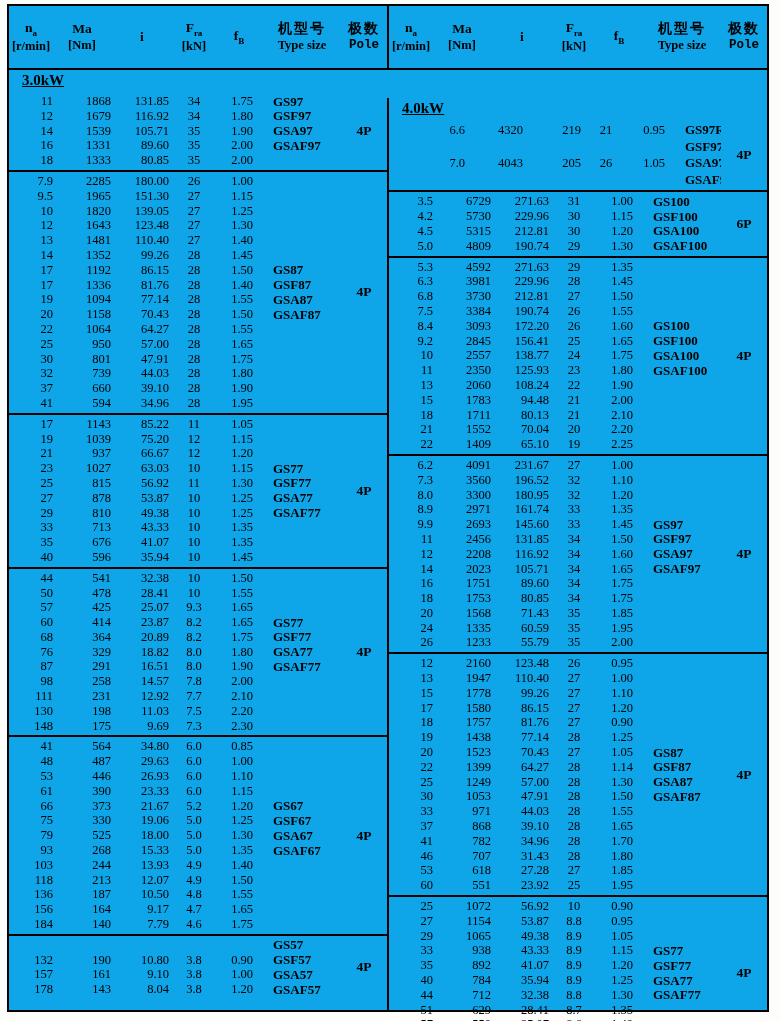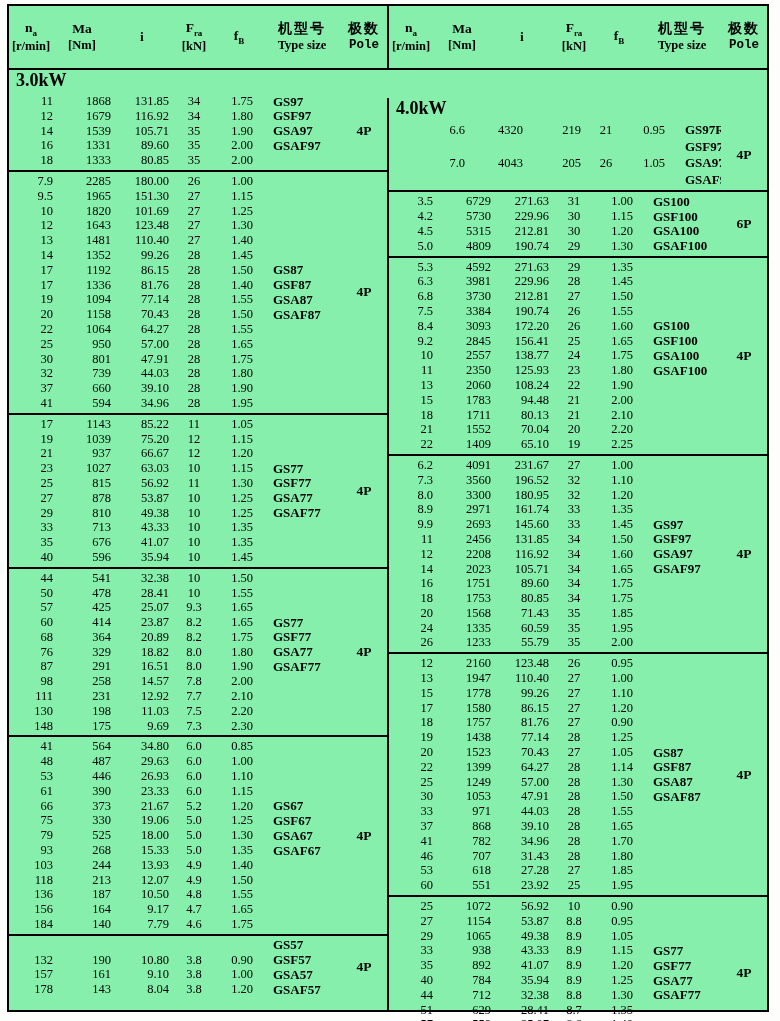--- a/index.html
+++ b/index.html
@@ -1,30 +1,30 @@
 <!DOCTYPE html>
 <html><head>
 <meta charset="utf-8">
 <style>
   html,body{margin:0;padding:0;background:#fdfdfc;}
   body{width:780px;height:1021px;position:relative;font-family:"Liberation Serif",serif;color:#000;}
-  .spec-table{position:absolute;left:7px;top:4px;width:762px;height:1008px;border:2px solid #000;background:#86efac;box-sizing:border-box;display:flex;flex-direction:column;}
+  .spec-table{position:absolute;left:7px;top:4px;width:762px;height:1008px;border:2px solid #000;background:#0ea5e9;box-sizing:border-box;display:flex;flex-direction:column;}
   .thead{display:flex;border-bottom:2px solid #000;height:62px;flex:0 0 62px;}
   .head-half{flex:1;display:grid;grid-template-columns:44px 58px 62px 42px 48px 1fr 46px;align-items:center;}
   .head-half.hr{border-left:2px solid #000;}
   .hcell{text-align:center;line-height:1.25;}
   .hsym{font-weight:bold;font-size:13.5px;}
   .hsym sub{font-size:9px;}
   .hunit{font-weight:bold;font-size:12.5px;}
   .hcn{font-weight:bold;font-size:14px;font-family:"Liberation Sans",sans-serif;letter-spacing:2px;}
   .hunit.mono{font-family:"Liberation Mono",monospace;font-size:12.5px;}
   .tbody{flex:1;display:flex;min-height:0;}
   .half{flex:1;display:flex;flex-direction:column;min-width:0;}
   .half.right{border-left:2px solid #000;margin-top:28px;}
-  .half-title{font-weight:bold;font-size:18px;height:22px;line-height:21px;padding-left:7px;flex:0 0 22px;}
+  .half-title{font-weight:bold;font-size:15px;height:22px;line-height:21px;padding-left:13px;flex:0 0 22px;text-decoration:underline;}
   .blocks{flex:1;display:flex;flex-direction:column;}
   .block{display:flex;border-top:2px solid #000;padding:2px 0;}
   .block:first-child{border-top:none;}
   .block-lines{flex:1;min-width:0;}
   .line{display:grid;grid-template-columns:44px 58px 62px 42px 48px 1fr;height:14.8px;align-items:center;font-size:12.5px;}
   .block.tall .line{height:16.6px;padding-left:32px;}
   .c-na,.c-ma,.c-i{text-align:right;}
   .c-i{padding-right:4px;}
   .c-fra{text-align:center;}
   .c-fb{text-align:right;padding-right:10px;}
@@ -156,21 +156,21 @@
                 <span class="c-na">9.5</span>
                 <span class="c-ma">1965</span>
                 <span class="c-i">151.30</span>
                 <span class="c-fra">27</span>
                 <span class="c-fb">1.15</span>
                 <span class="c-type"></span>
               </div>
               <div class="line">
                 <span class="c-na">10</span>
                 <span class="c-ma">1820</span>
-                <span class="c-i">101.69</span>
+                <span class="c-i">139.05</span>
                 <span class="c-fra">27</span>
                 <span class="c-fb">1.25</span>
                 <span class="c-type"></span>
               </div>
               <div class="line">
                 <span class="c-na">12</span>
                 <span class="c-ma">1643</span>
                 <span class="c-i">123.48</span>
                 <span class="c-fra">27</span>
                 <span class="c-fb">1.30</span>

